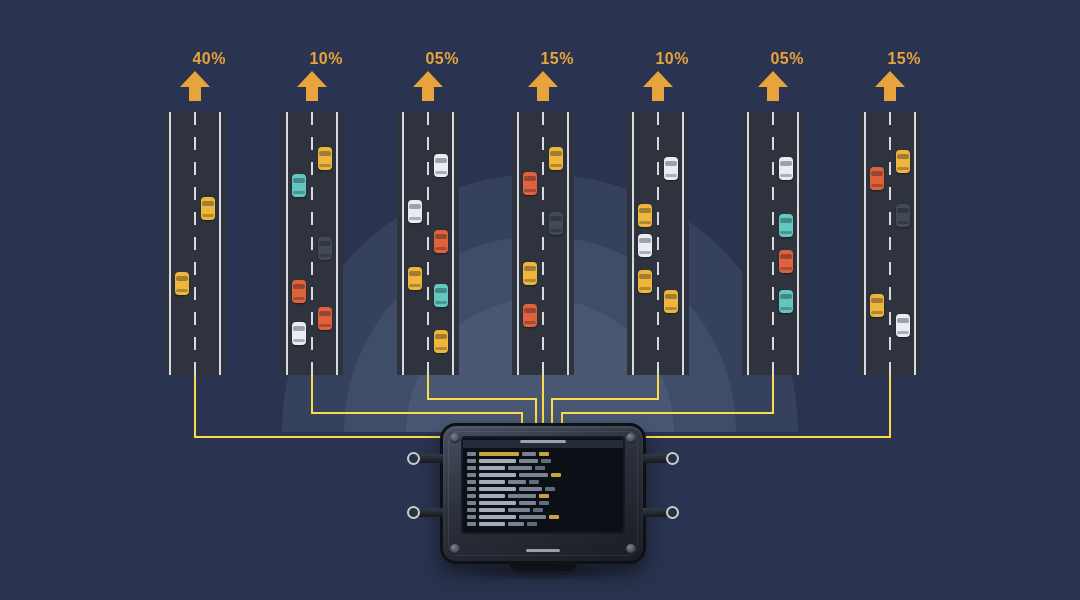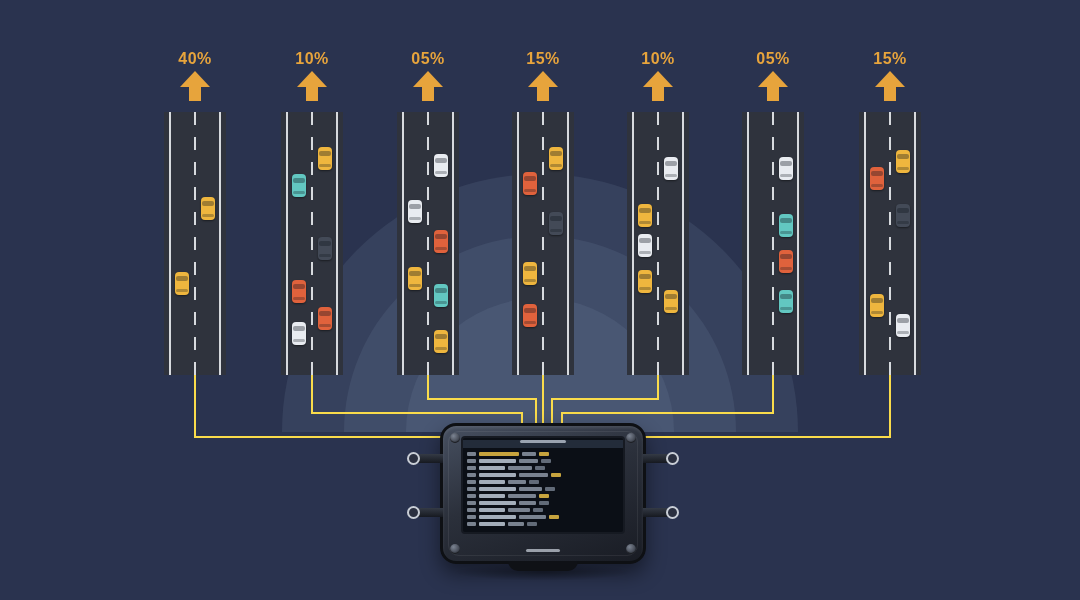--- a/index.html
+++ b/index.html
@@ -8,21 +8,21 @@
     background:#2a334f;
     font-family:"Liberation Sans", sans-serif;
   }
 
   
   .fan{position:absolute;z-index:1;}
 
   
   .road-column{position:absolute;top:50px;width:62px;height:325px;z-index:2;}
   .percent-label{
-    height:18px;line-height:18px;text-align:center;
+    height:18px;line-height:18px;text-align:right;
     font-size:16px;font-weight:700;letter-spacing:.5px;
   }
   .arrow{width:30px;margin:3px auto 0;}
   .arrow-head{width:0;height:0;margin:0 auto;
     border-left:15px solid transparent;border-right:15px solid transparent;
     border-bottom:16px solid #e7a43c;}
   .arrow-tail{width:12px;height:14px;margin:0 auto;background:#e7a43c;}
   .road{position:absolute;top:62px;left:0;width:62px;height:263px;background:#2f333d;}
   .road::before,.road::after{content:'';position:absolute;top:0;bottom:0;width:2px;background:#d7dade;}
   .road::before{left:5px;}

